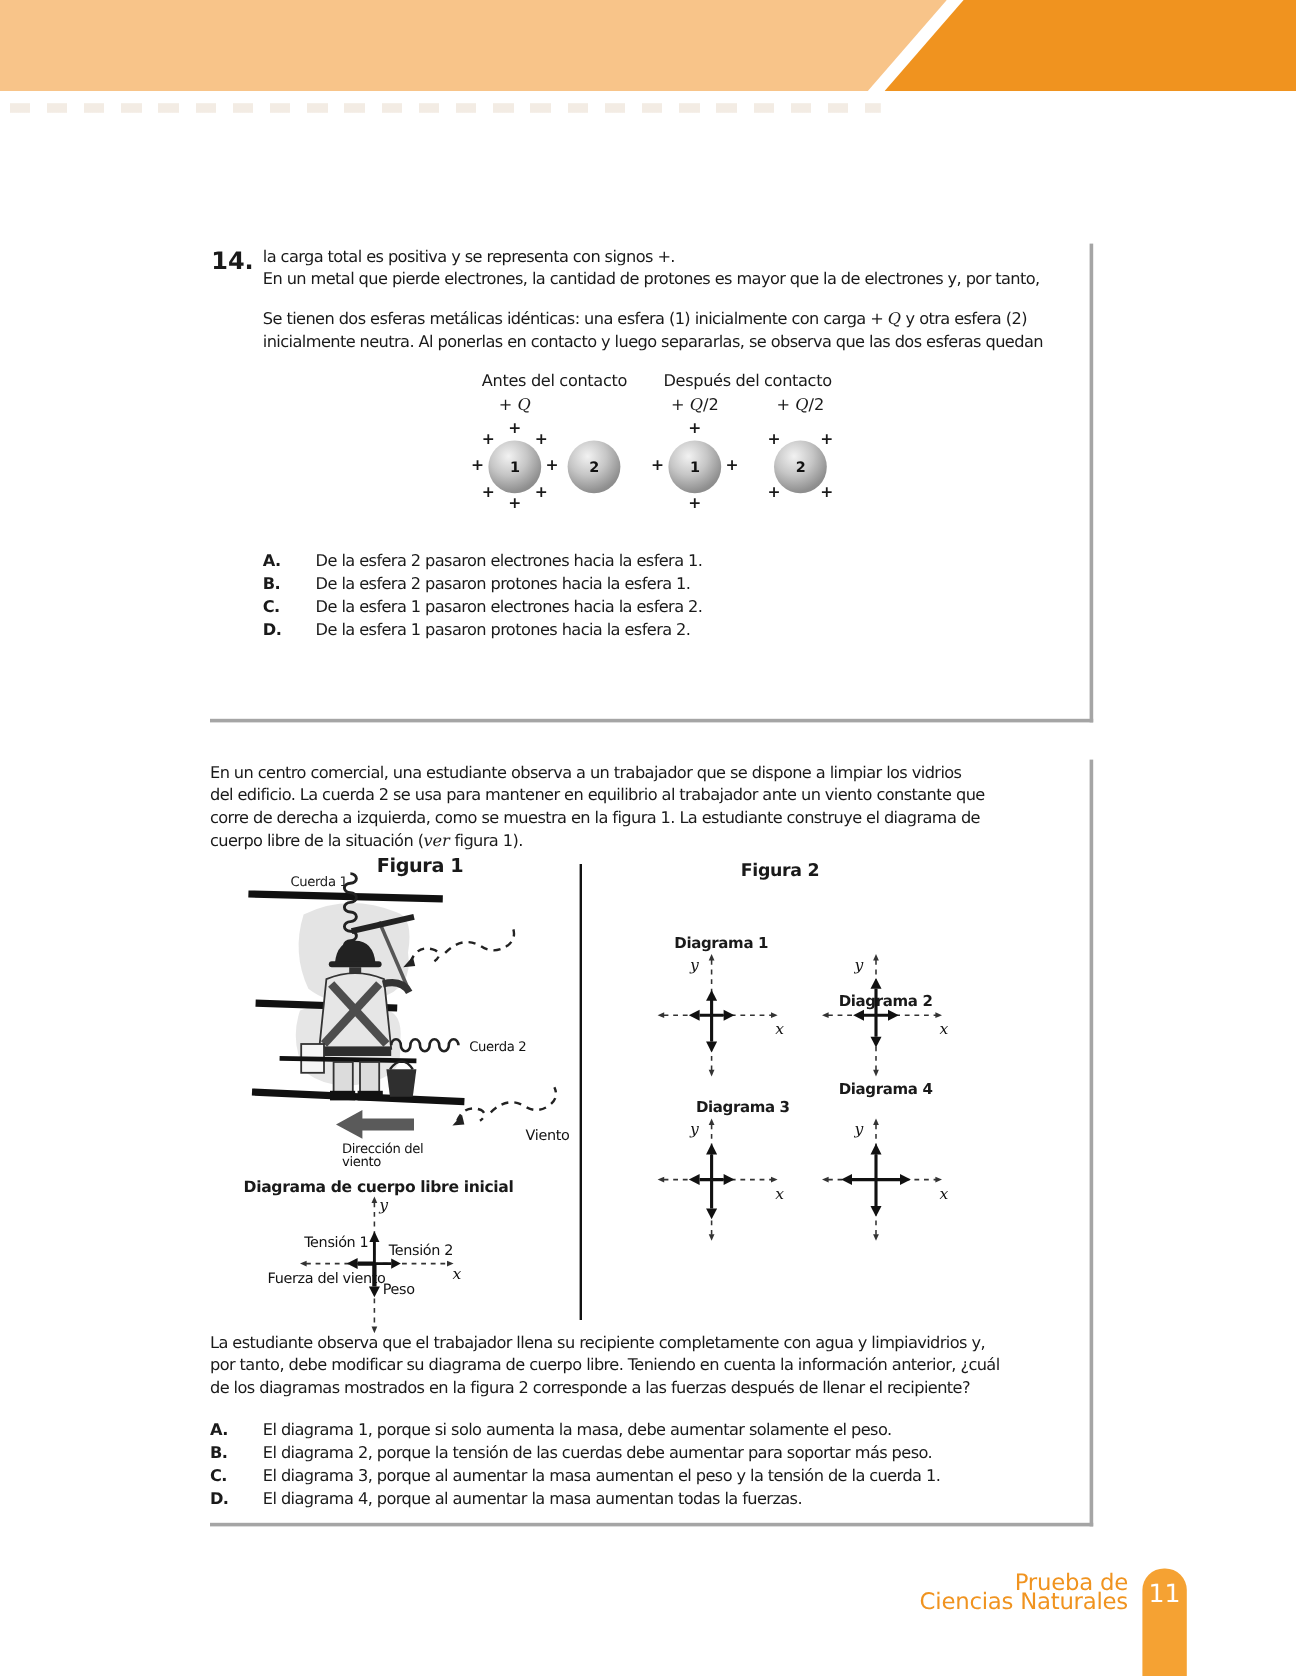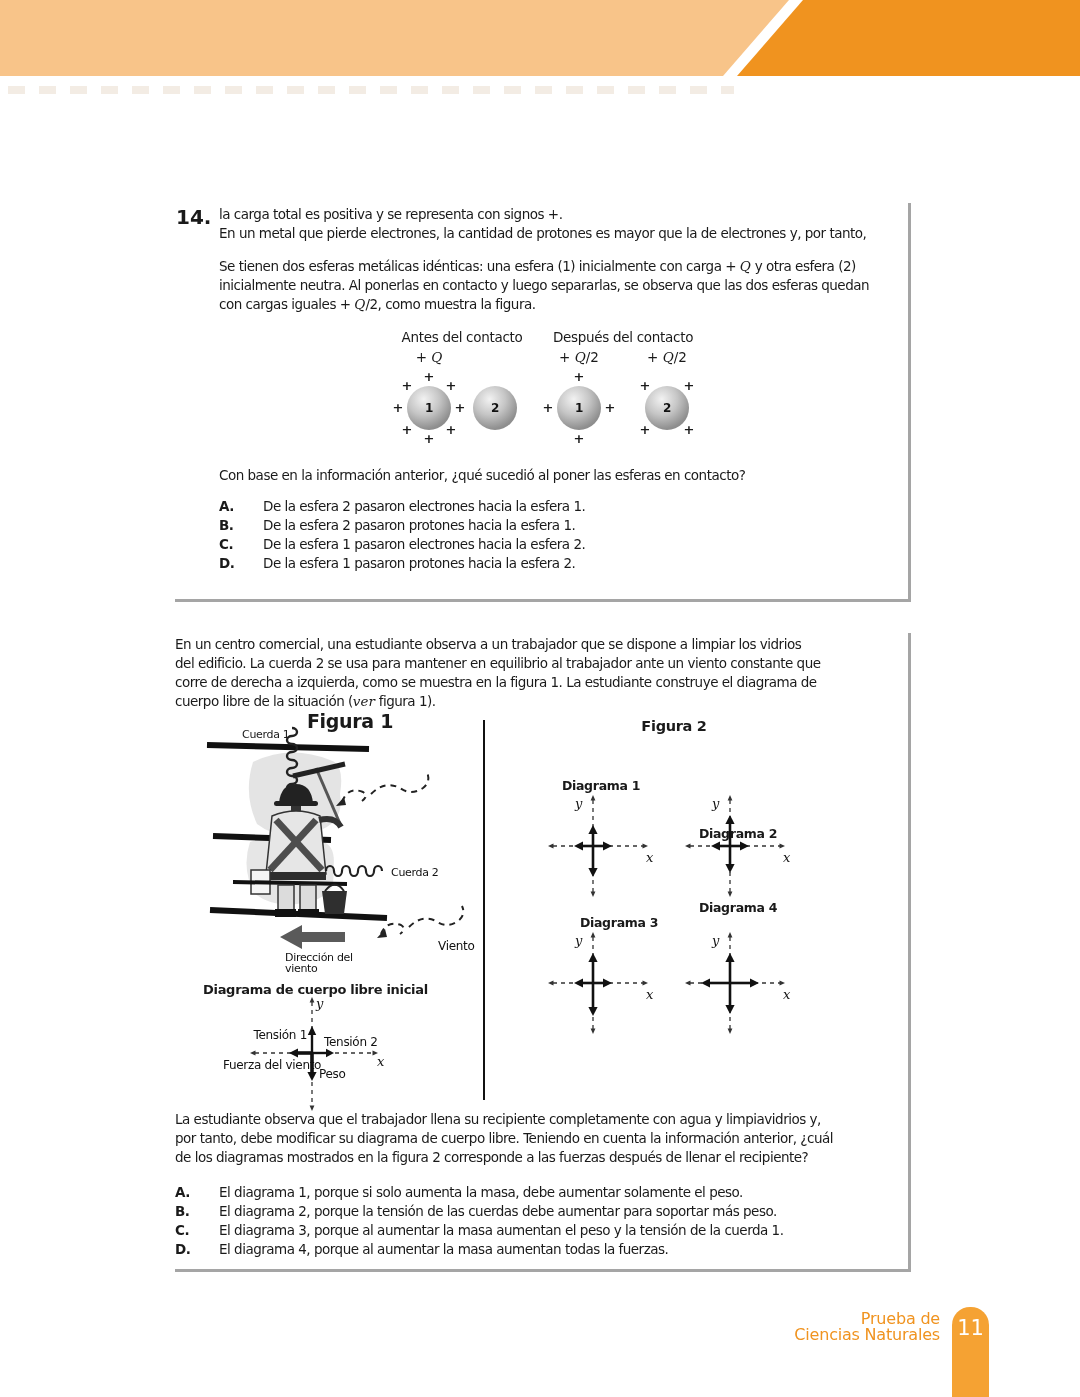--- a/index.html
+++ b/index.html
@@ -38,38 +38,38 @@
       background:radial-gradient(circle at 38% 30%,#f2f2f2 0%,#c6c6c6 38%,#909090 72%,#7b7b7b 100%);
       display:flex;align-items:center;justify-content:center;font-weight:700;font-size:12px;color:#111;}
   .plus{position:absolute;width:12px;height:12px;line-height:12px;text-align:center;
         font-weight:700;font-size:13px;letter-spacing:0;}
   .p-t{left:39px;top:23px;} .p-b{left:39px;top:85px;} .p-l{left:8px;top:54px;} .p-r{left:70px;top:54px;}
   .p-tl{left:17px;top:32px;} .p-tr{left:61px;top:32px;} .p-bl{left:17px;top:76px;} .p-br{left:61px;top:76px;}
   
   .fig15{position:relative;height:398px;margin-top:1px;}
   .fig15 .divider{position:absolute;left:308px;top:8px;width:2px;height:380px;background:#111;}
   .f1-title{position:absolute;left:120px;top:0;width:110px;text-align:center;
-            font-weight:700;font-size:19px;letter-spacing:-0.3px;}
-  .f2-title{position:absolute;left:444px;top:5px;width:110px;text-align:center;
+            font-weight:700;font-size:16px;letter-spacing:-0.3px;}
+  .f2-title{position:absolute;left:420px;top:5px;width:110px;text-align:center;
             font-weight:700;font-size:14.5px;letter-spacing:-0.3px;}
   .cuerda1-lbl{position:absolute;left:67px;top:13px;font-size:11px;letter-spacing:-0.3px;}
   .worker-svg{position:absolute;left:20px;top:12px;}
   .fbd-title{position:absolute;left:28px;top:268px;font-weight:700;font-size:13px;letter-spacing:-0.3px;}
   .fbd-svg{position:absolute;left:40px;top:282px;}
   .dlabel{position:absolute;width:106px;text-align:center;font-weight:700;font-size:12.5px;letter-spacing:-0.3px;}
   .dl1{left:373px;top:64px;} .dl2{left:510px;top:64px;margin-top:48px;} .dl3{left:391px;top:201px;} .dl4{left:510px;top:186px;}
   .mini{position:absolute;}
   .m1{left:366px;top:76px;} .m2{left:503px;top:76px;} .m3{left:366px;top:213px;} .m4{left:503px;top:213px;}
   svg text{font-family:"DejaVu Sans",sans-serif;fill:#111;}
   svg text.axis{font-family:"DejaVu Serif",serif;font-style:italic;font-size:13px;}
   svg text.flabel{font-size:12px;letter-spacing:-0.3px;}
   svg text.slabel{font-size:11px;letter-spacing:-0.3px;}
   
   .footer-text{position:absolute;left:700px;top:1311px;width:240px;text-align:right;
-               color:#F0931F;font-size:16px;line-height:16px;letter-spacing:-0.2px;}
+               color:#F0931F;font-size:19px;line-height:16px;letter-spacing:-0.2px;}
   .footer-pill{position:absolute;left:952px;top:1307px;width:37px;height:90px;
                background:#F5A233;border-radius:18px 18px 0 0;color:#fff;
                text-align:center;font-size:21px;padding-top:9px;box-sizing:border-box;}
 </style>
 </head>
 <body>
 
 <div class="page">
 
   <div class="hdr">
@@ -80,21 +80,20 @@
 
   <div class="qblock qb14">
     <div class="qrow">
       <div class="qnum">14.</div>
       <div class="qbody">
         <div class="tline">la carga total es positiva y se representa con signos +.</div>
         <div class="tline">En un metal que pierde electrones, la cantidad de protones es mayor que la de electrones y, por tanto,</div>
         <div class="spacer14"></div>
         <div class="tline"><span>Se tienen dos esferas metálicas idénticas: una esfera (1) inicialmente con carga + </span><span class="qi">Q</span><span> y otra esfera (2)</span></div>
         <div class="tline">inicialmente neutra. Al ponerlas en contacto y luego separarlas, se observa que las dos esferas quedan</div>
-        <div class="tline"><span>con cargas iguales + </span><span class="qi">Q</span><span>/2, como muestra la figura.</span></div>
 
         <div class="fig14">
           <div class="fig14-title ft1">Antes del contacto</div>
           <div class="fig14-title ft2">Después del contacto</div>
 
           <div class="sph-cell sc1">
             <div class="sph-label"><span>+ </span><span class="qi">Q</span><span></span></div>
             <span class="plus p-t">+</span>
             <span class="plus p-tl">+</span>
             <span class="plus p-tr">+</span>
@@ -124,21 +123,20 @@
             <div class="sph-label"><span>+ </span><span class="qi">Q</span><span>/2</span></div>
             <span class="plus p-tl">+</span>
             <span class="plus p-tr">+</span>
             <span class="plus p-bl">+</span>
             <span class="plus p-br">+</span>
             <div class="sph-circle">2</div>
           </div>
         </div>
 
         <div class="spacer4"></div>
-        <div class="tline">Con base en la información anterior, ¿qué sucedió al poner las esferas en contacto?</div>
         <div class="spacer12"></div>
         <div class="opt">
             <div class="opt-letter">A.</div>
             <div class="opt-text">De la esfera 2 pasaron electrones hacia la esfera 1.</div>
           </div>
         <div class="opt">
             <div class="opt-letter">B.</div>
             <div class="opt-text">De la esfera 2 pasaron protones hacia la esfera 1.</div>
           </div>
         <div class="opt">

